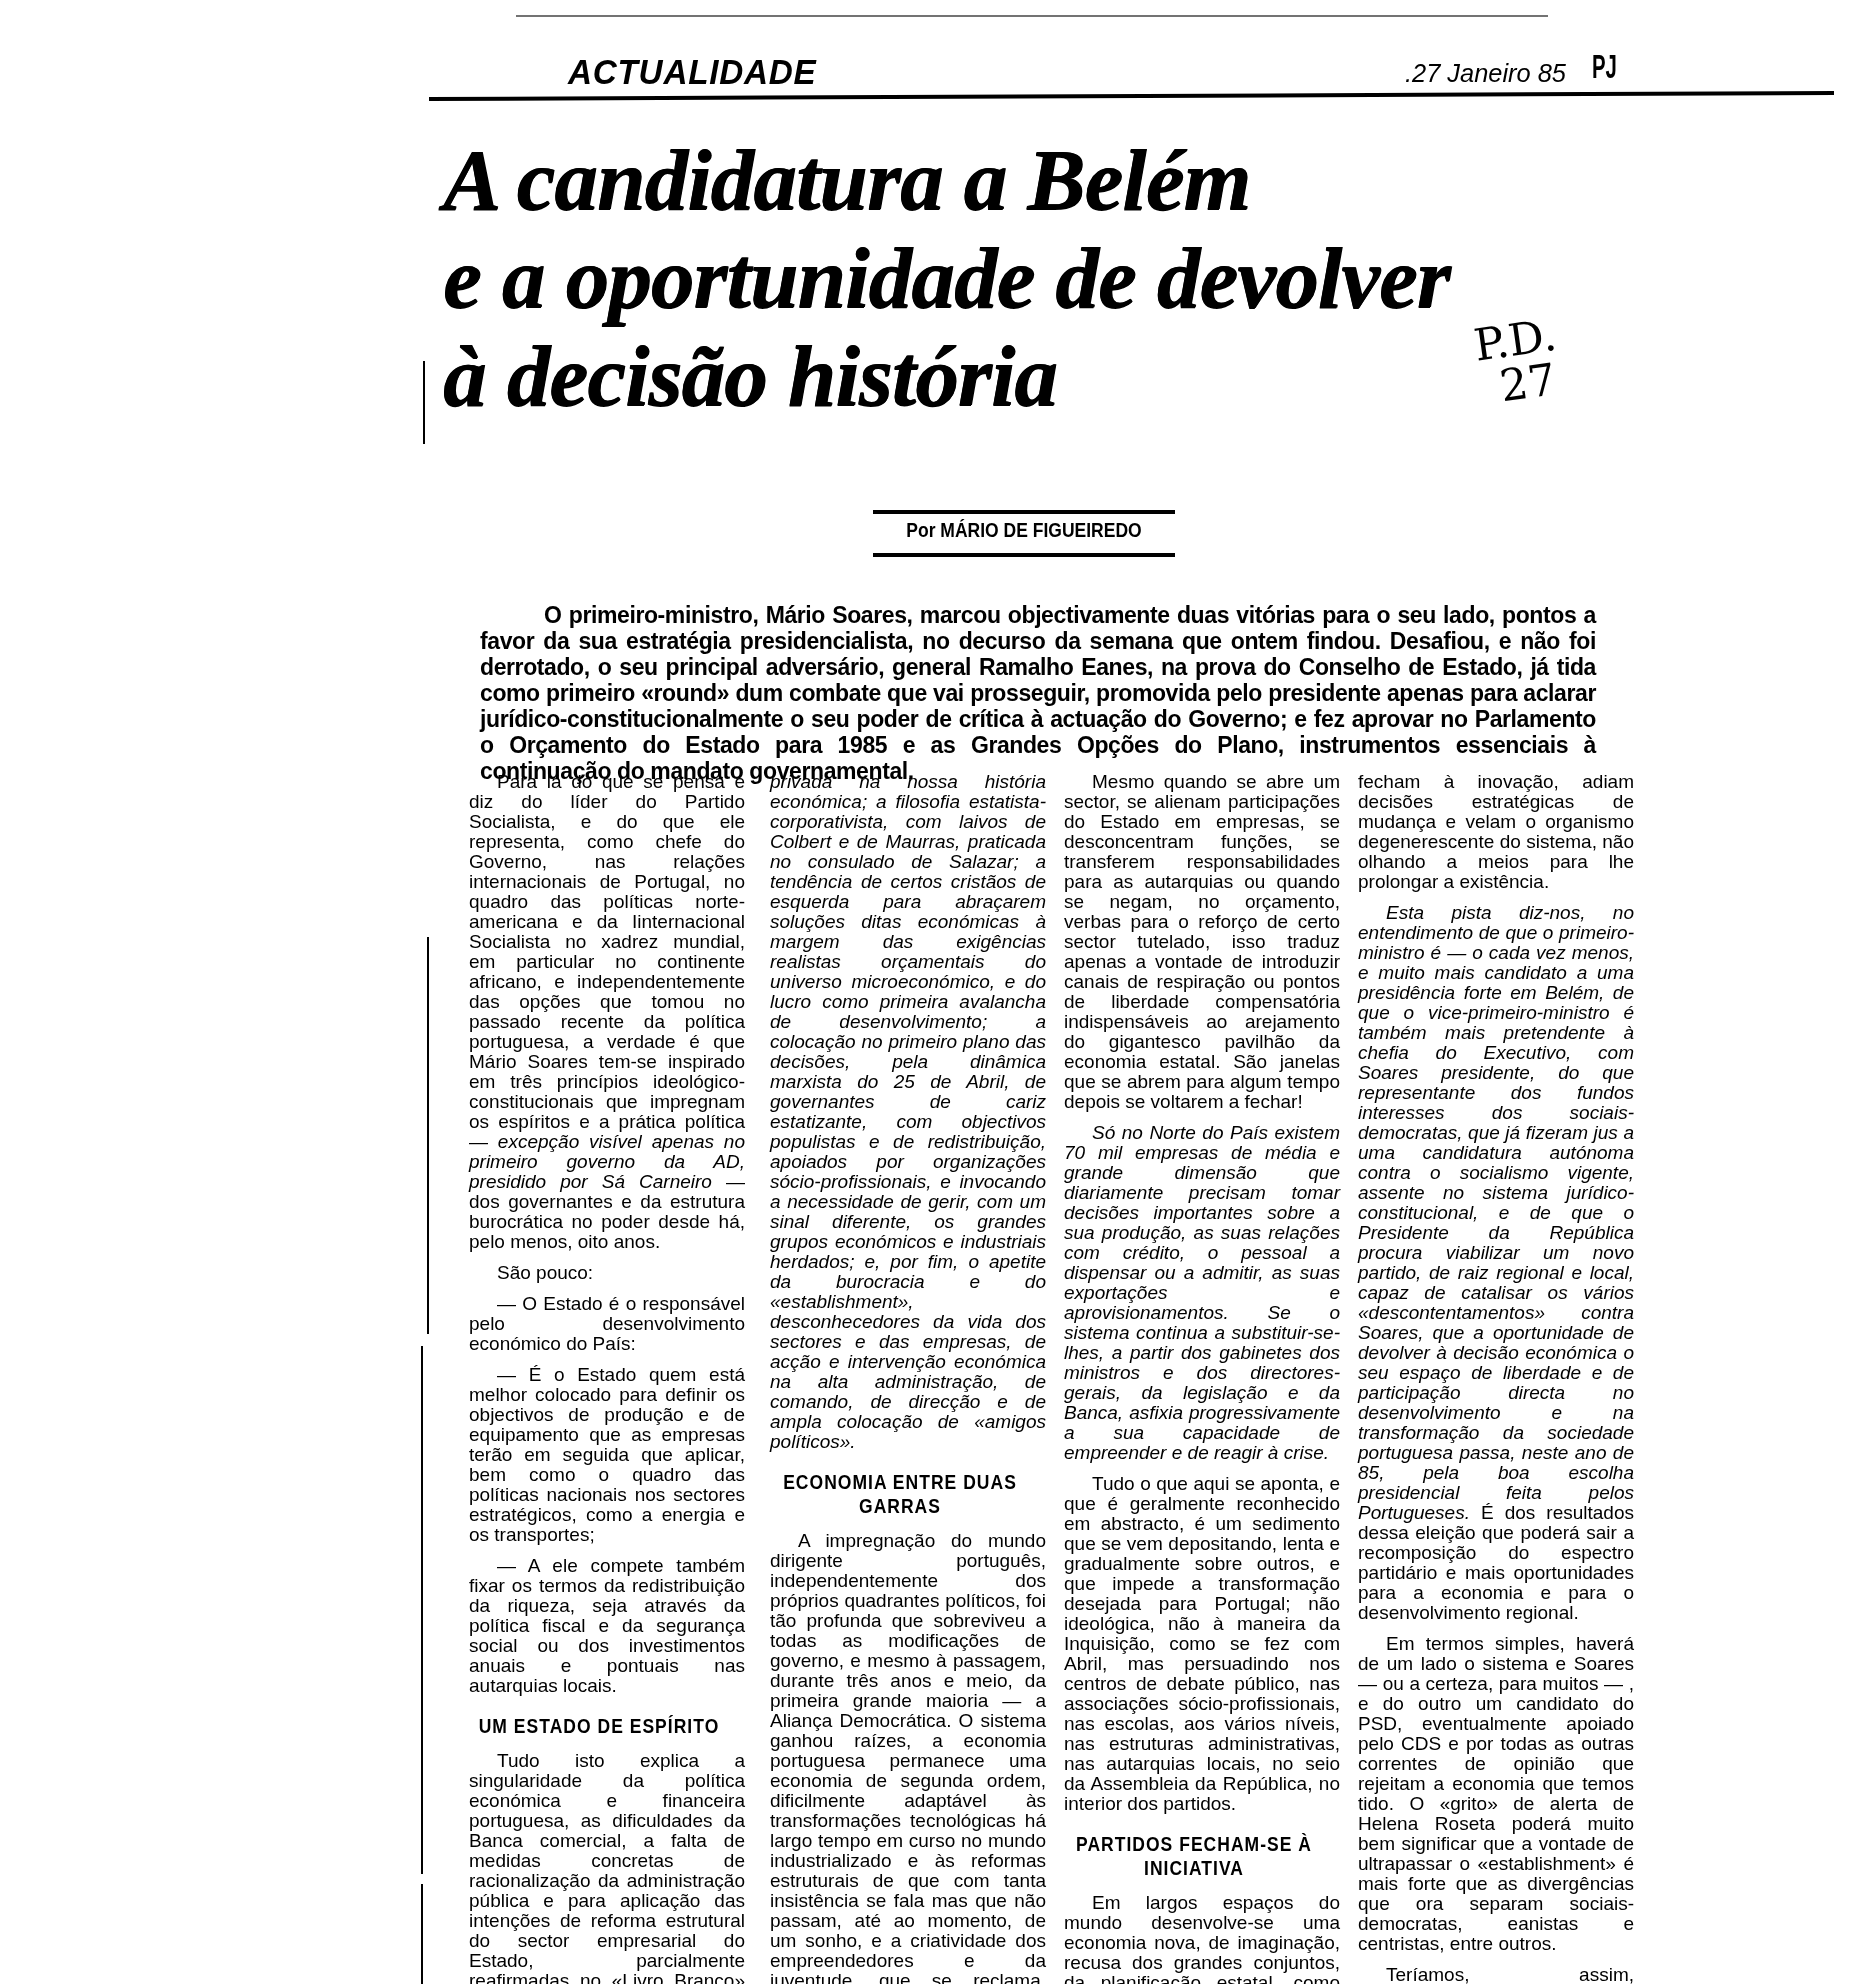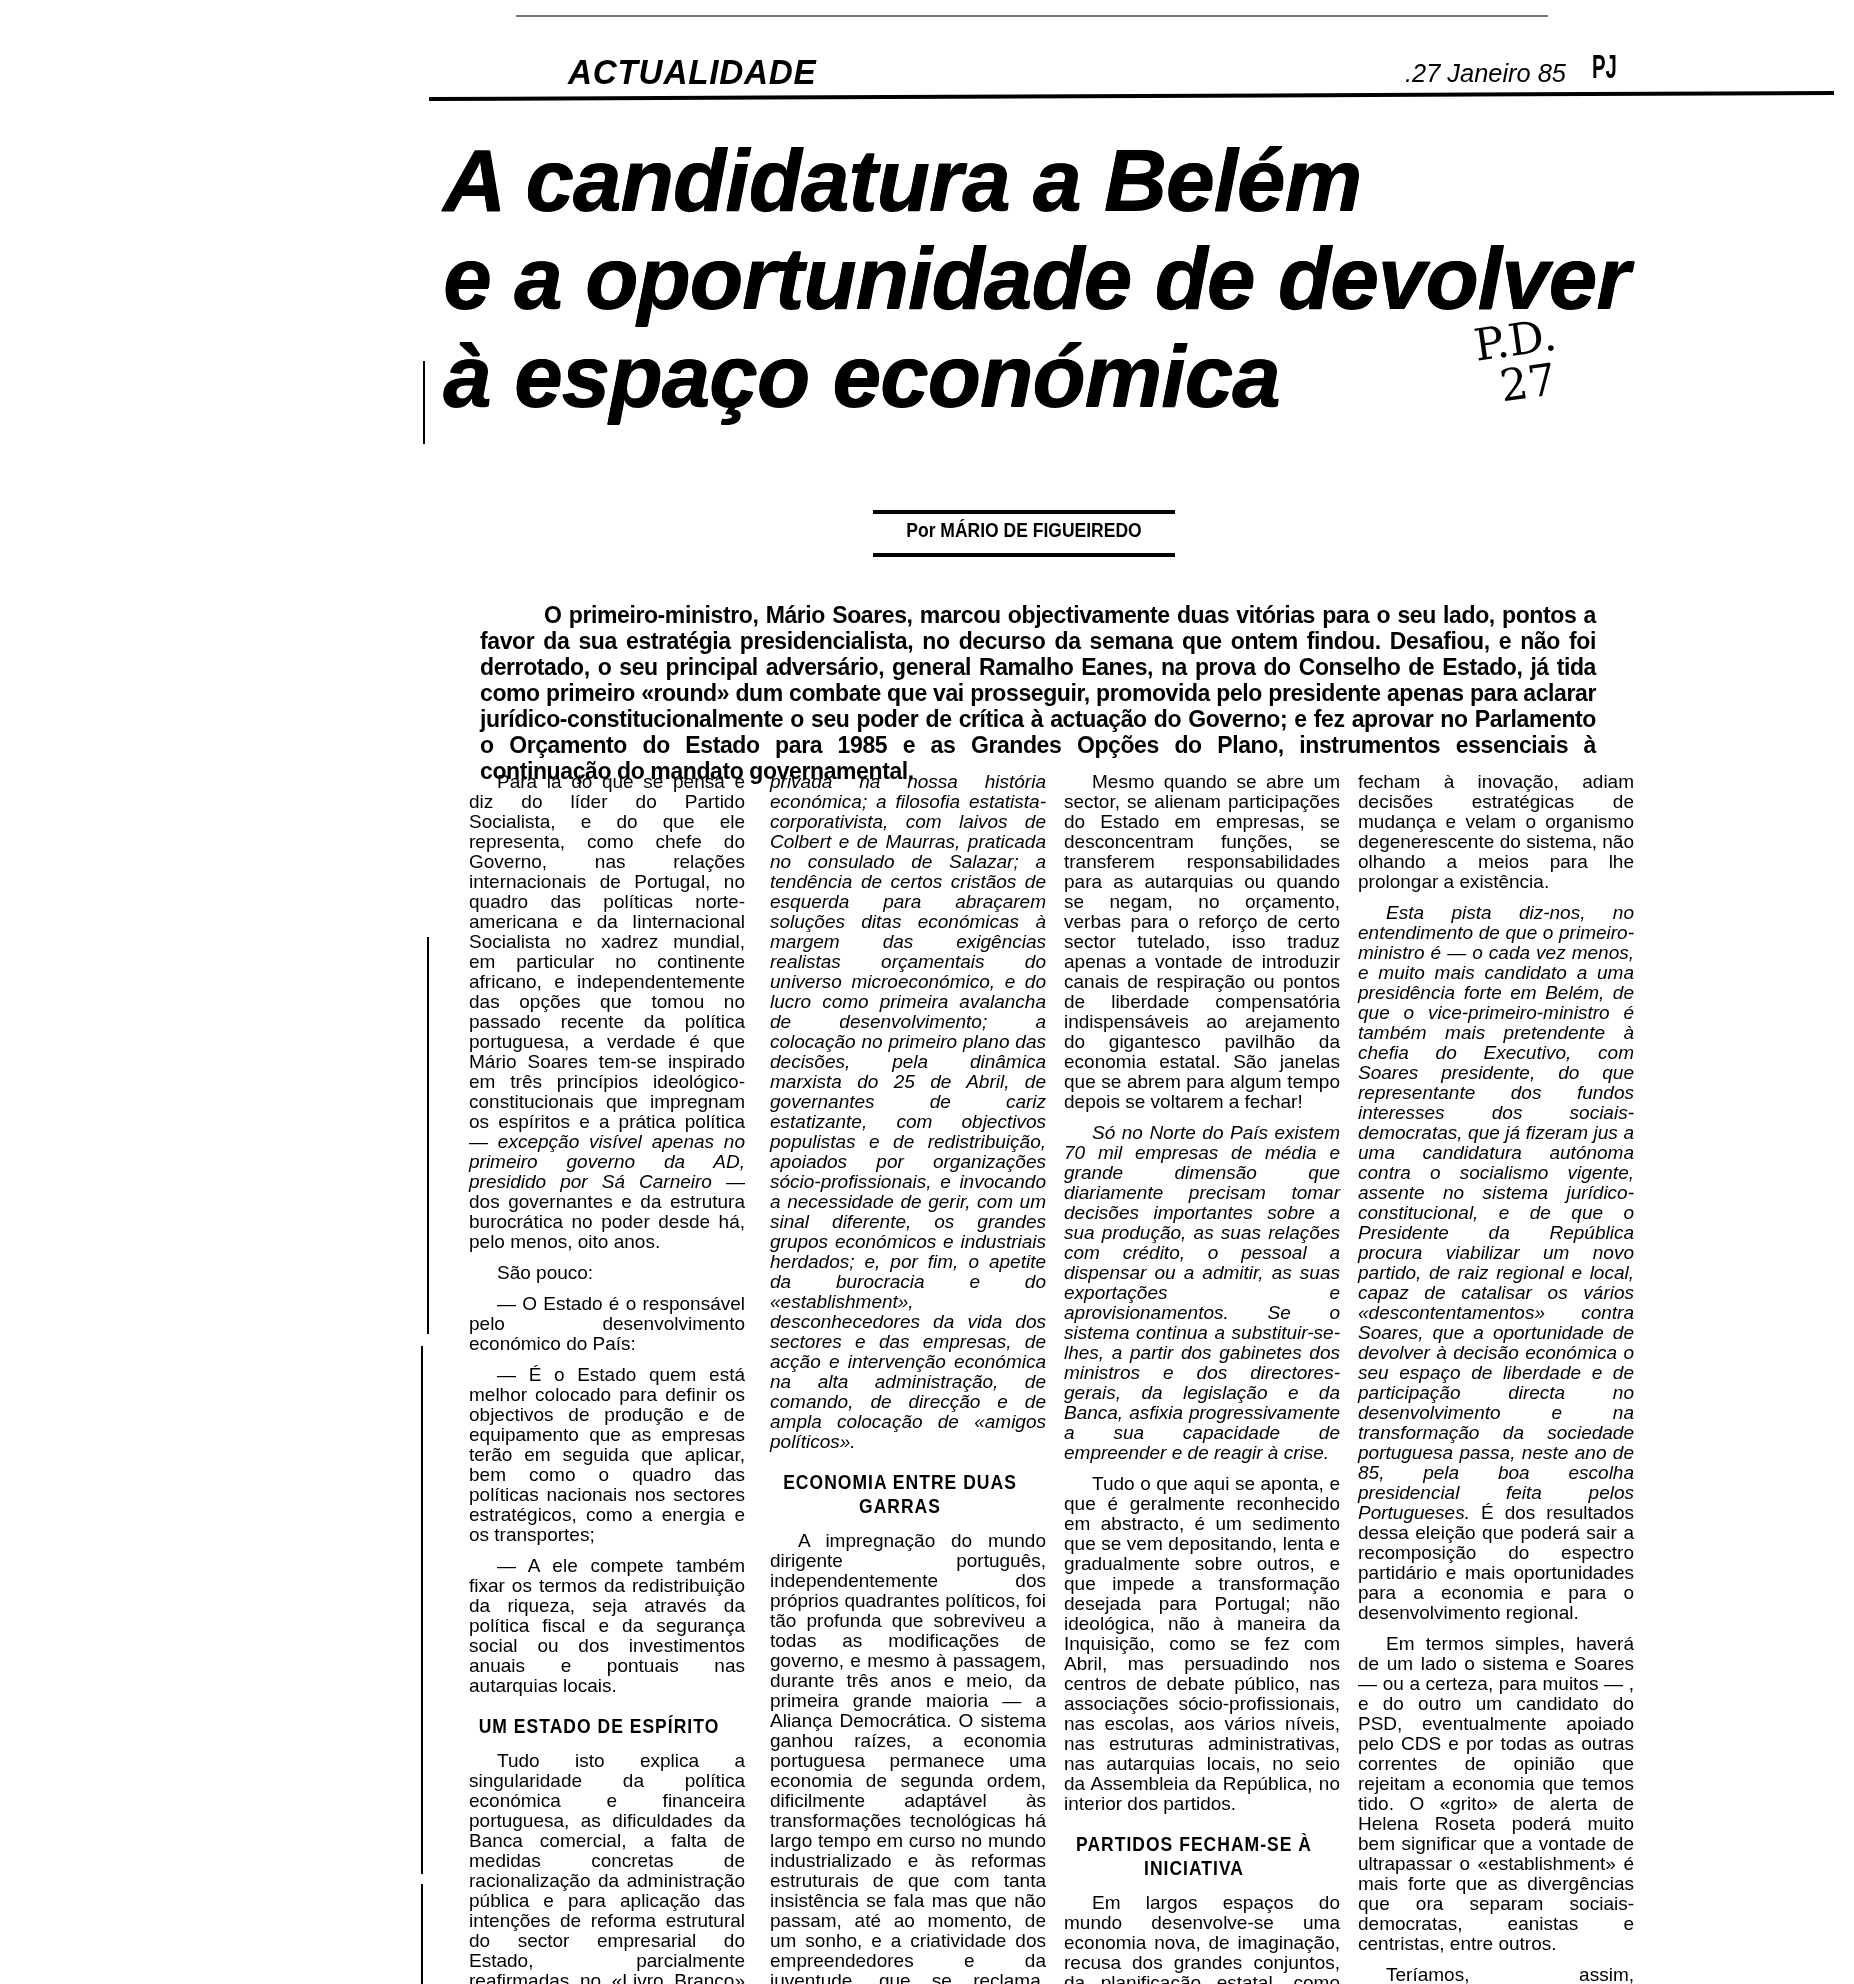--- a/index.html
+++ b/index.html
@@ -3,21 +3,21 @@
 <meta charset="utf-8">
 <style>
   html, body { margin:0; padding:0; background:#ffffff; }
   body { width:1855px; height:2617px; position:relative; overflow:hidden; color:#000; font-family:"Liberation Sans", sans-serif; }
   .abs { position:absolute; }
   .topline { top:15px; height:2.4px; background:#000; opacity:.55; }
   .kicker { left:568px; top:52px; font-family:"Liberation Sans", sans-serif; font-weight:bold; font-style:italic; font-size:35px; letter-spacing:0.8px; transform:scaleX(.95); transform-origin:left; }
   .dateline { left:1405px; top:59px; font-style:italic; font-size:25.4px; }
   .pj { left:1592px; top:47px; font-weight:bold; font-size:34px; transform:scaleX(.6); transform-origin:left; }
   .rule { left:429px; top:94px; width:1405px; height:3.6px; background:#000; transform:rotate(-0.25deg); }
-  .headline { left:443px; top:131px; font-family:Liberation Sans, sans-serif; font-weight:bold; font-style:italic; font-size:87px; line-height:98px; letter-spacing:-0.8px; white-space:nowrap; }
+  .headline { left:443px; top:131px; font-family:Liberation Serif, serif; font-weight:bold; font-style:italic; font-size:87px; line-height:98px; letter-spacing:-0.8px; white-space:nowrap; }
   .headline div { text-shadow: 0.8px 0 0 #000, 0 0.8px 0 #000; }
   .handnote { left:1477px; top:318px; font-family:"DejaVu Serif", serif; font-size:44px; line-height:44px; transform:rotate(-8deg); }
   .leftbar { left:423px; top:361px; width:1.6px; height:83px; background:#000; }
   .byrule1 { left:873px; top:510px; width:302px; height:4px; background:#000; }
   .byline { left:873px; top:518px; width:302px; text-align:center; font-weight:bold; font-size:20.6px; transform:scaleX(.85); }
   .byrule2 { left:873px; top:553px; width:302px; height:4px; background:#000; }
   .lede { left:480px; top:602px; width:1116px; font-weight:bold; font-size:23px; line-height:26px; text-align:justify; text-indent:64px; letter-spacing:-0.4px; }
   .col { top:772px; width:292px; font-size:19px; line-height:20px; text-align:justify; hyphens:manual; }
   .col p { margin:0 0 11px 16px; text-indent:28px; }
   .col p.noind { text-indent:0; }
@@ -36,21 +36,21 @@
 
 <div class="abs kicker">ACTUALIDADE</div>
 <div class="abs dateline">.27 Janeiro 85</div>
 <div class="abs pj">PJ</div>
 <div class="abs rule"></div>
 
 <div class="abs leftbar"></div>
 <div class="abs headline">
   <div>A candidatura a Belém</div>
   <div>e a oportunidade de devolver</div>
-  <div>à espaço económica</div>
+  <div>à decisão história</div>
 </div>
 <div class="abs handnote">
   <div>P.D.</div>
   <div style="padding-left:20px">27</div>
 </div>
 
 <div class="abs byrule1"></div>
 <div class="abs byline">Por MÁRIO DE FIGUEIREDO</div>
 <div class="abs byrule2"></div>
 

